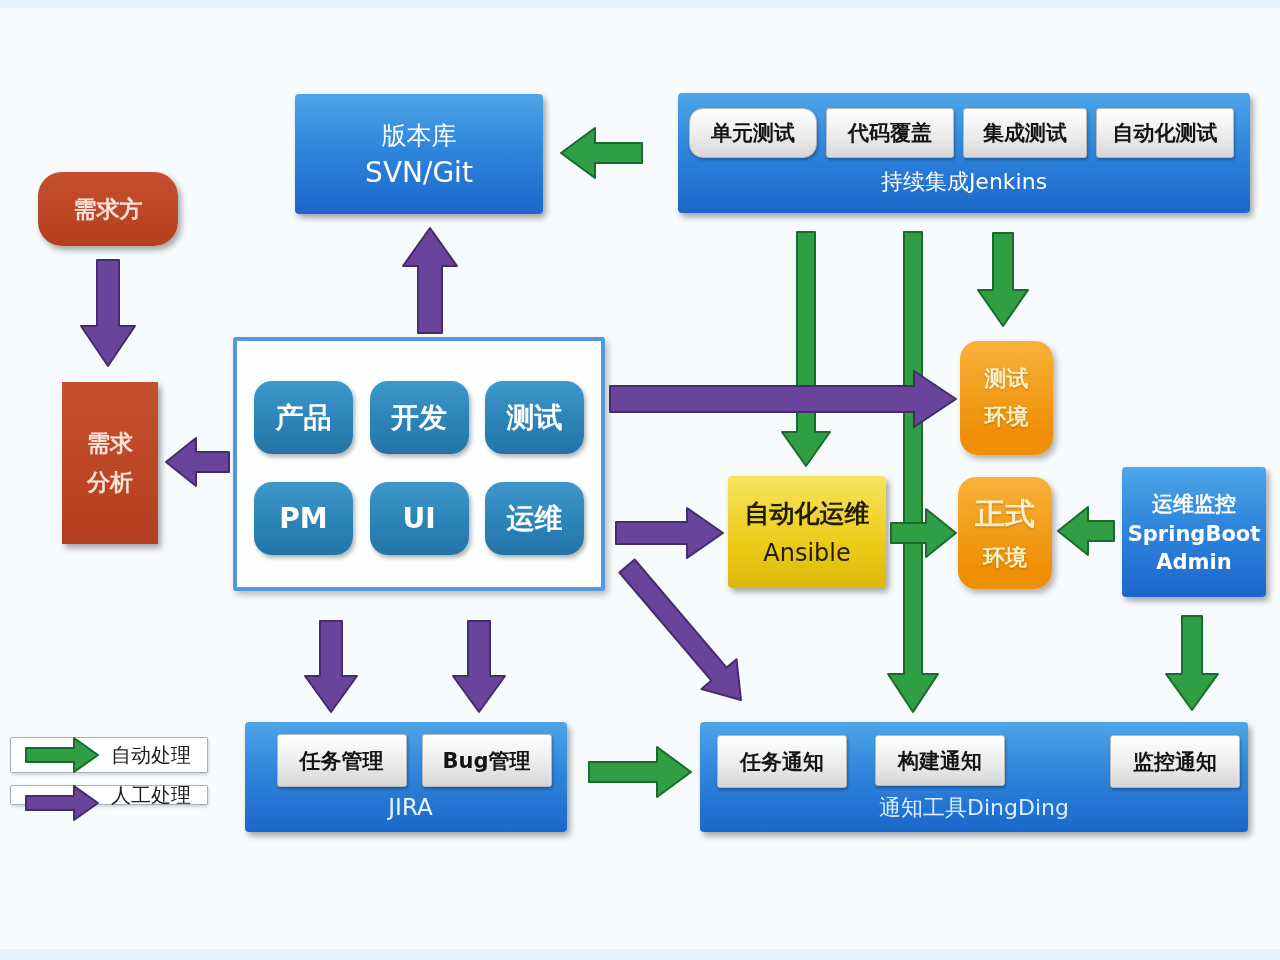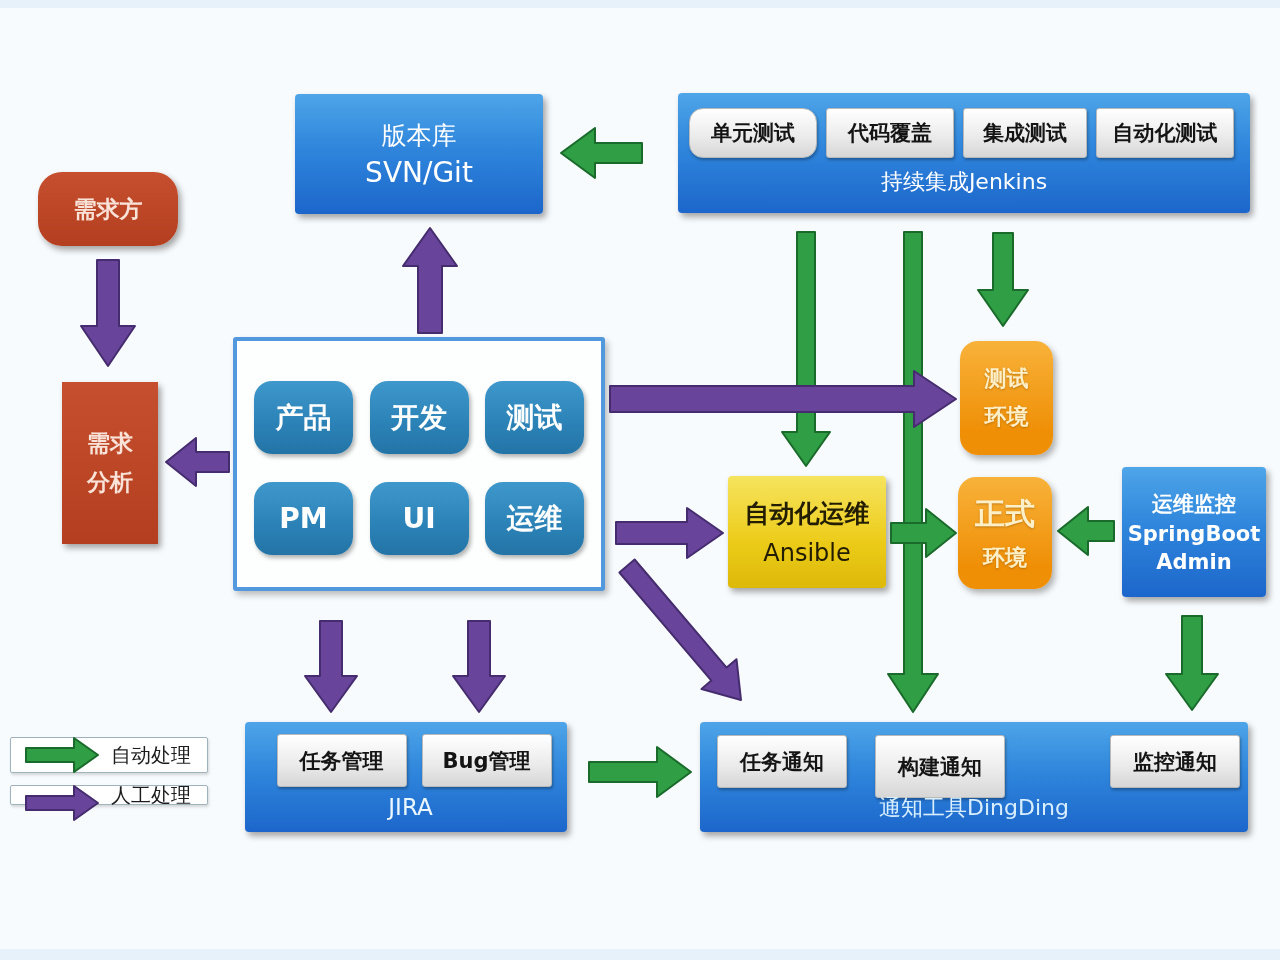--- a/index.html
+++ b/index.html
@@ -100,21 +100,21 @@
   <div class="node bluebox" style="left:245px;top:722px;width:322px;height:110px;">
     <div style="display:flex;gap:15px;padding:12px 12px 0 28px;justify-content:center;">
       <div class="whitebtn" style="width:130px;height:53px;font-size:21px;">任务管理</div>
       <div class="whitebtn" style="width:130px;height:53px;font-size:21px;">Bug管理</div>
     </div>
     <div style="text-align:center;margin-top:7px;font-size:23px;color:#eaf7ff;padding-left:9px;">JIRA</div>
   </div>
 
   <div class="node bluebox" style="left:700px;top:722px;width:548px;height:110px;">
     <div class="whitebtn" style="position:absolute;left:17px;top:13px;width:130px;height:53px;font-size:21px;">任务通知</div>
-    <div class="whitebtn" style="position:absolute;left:175px;top:13px;width:130px;height:63px;font-size:21px;">构建通知</div>
+    <div class="whitebtn" style="position:absolute;left:175px;top:13px;width:130px;height:51px;font-size:21px;">构建通知</div>
     <div class="whitebtn" style="position:absolute;left:410px;top:13px;width:130px;height:53px;font-size:21px;">监控通知</div>
     <div style="position:absolute;bottom:9px;width:100%;text-align:center;font-size:22px;color:#d9efff;">通知工具DingDing</div>
   </div>
 
   <div class="legendbox" style="left:10px;top:737px;width:198px;height:36px;">
     <div class="lbl">自动处理</div>
   </div>
   <div class="legendbox" style="left:10px;top:785px;width:198px;height:20px;">
     <div class="lbl">人工处理</div>
   </div>

